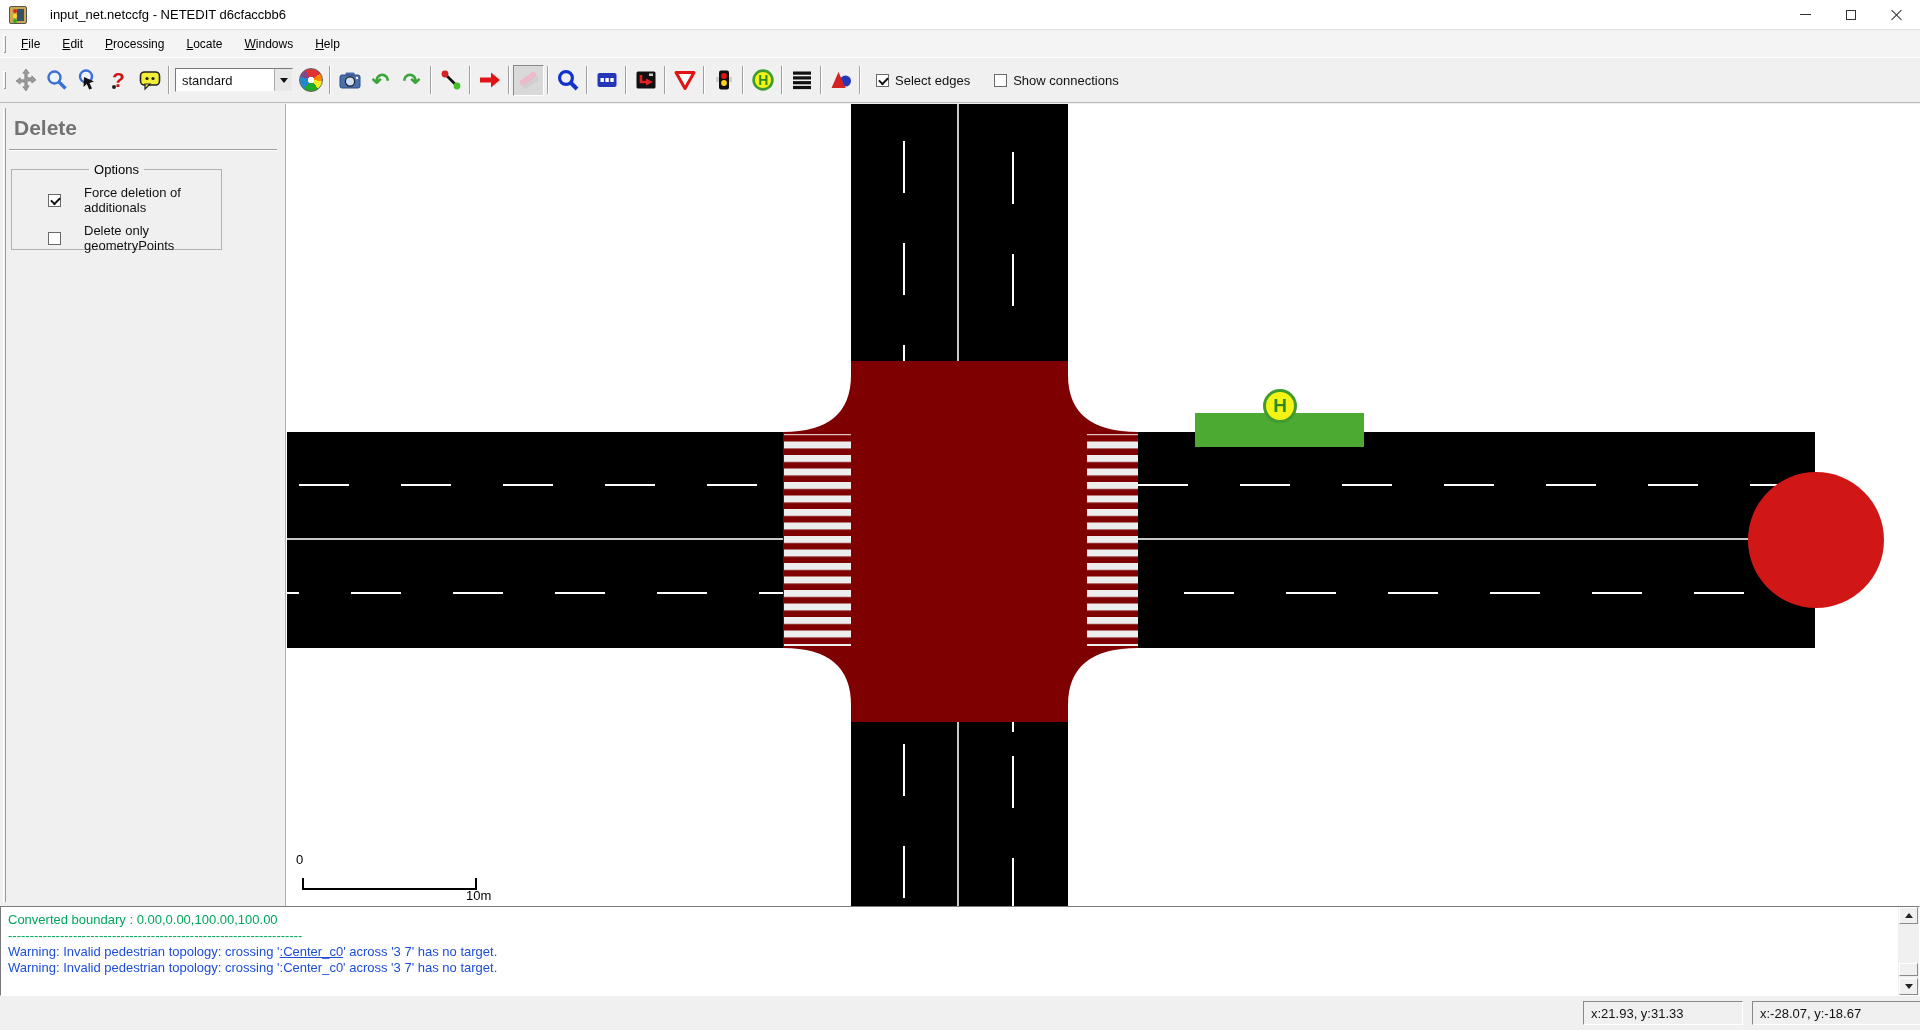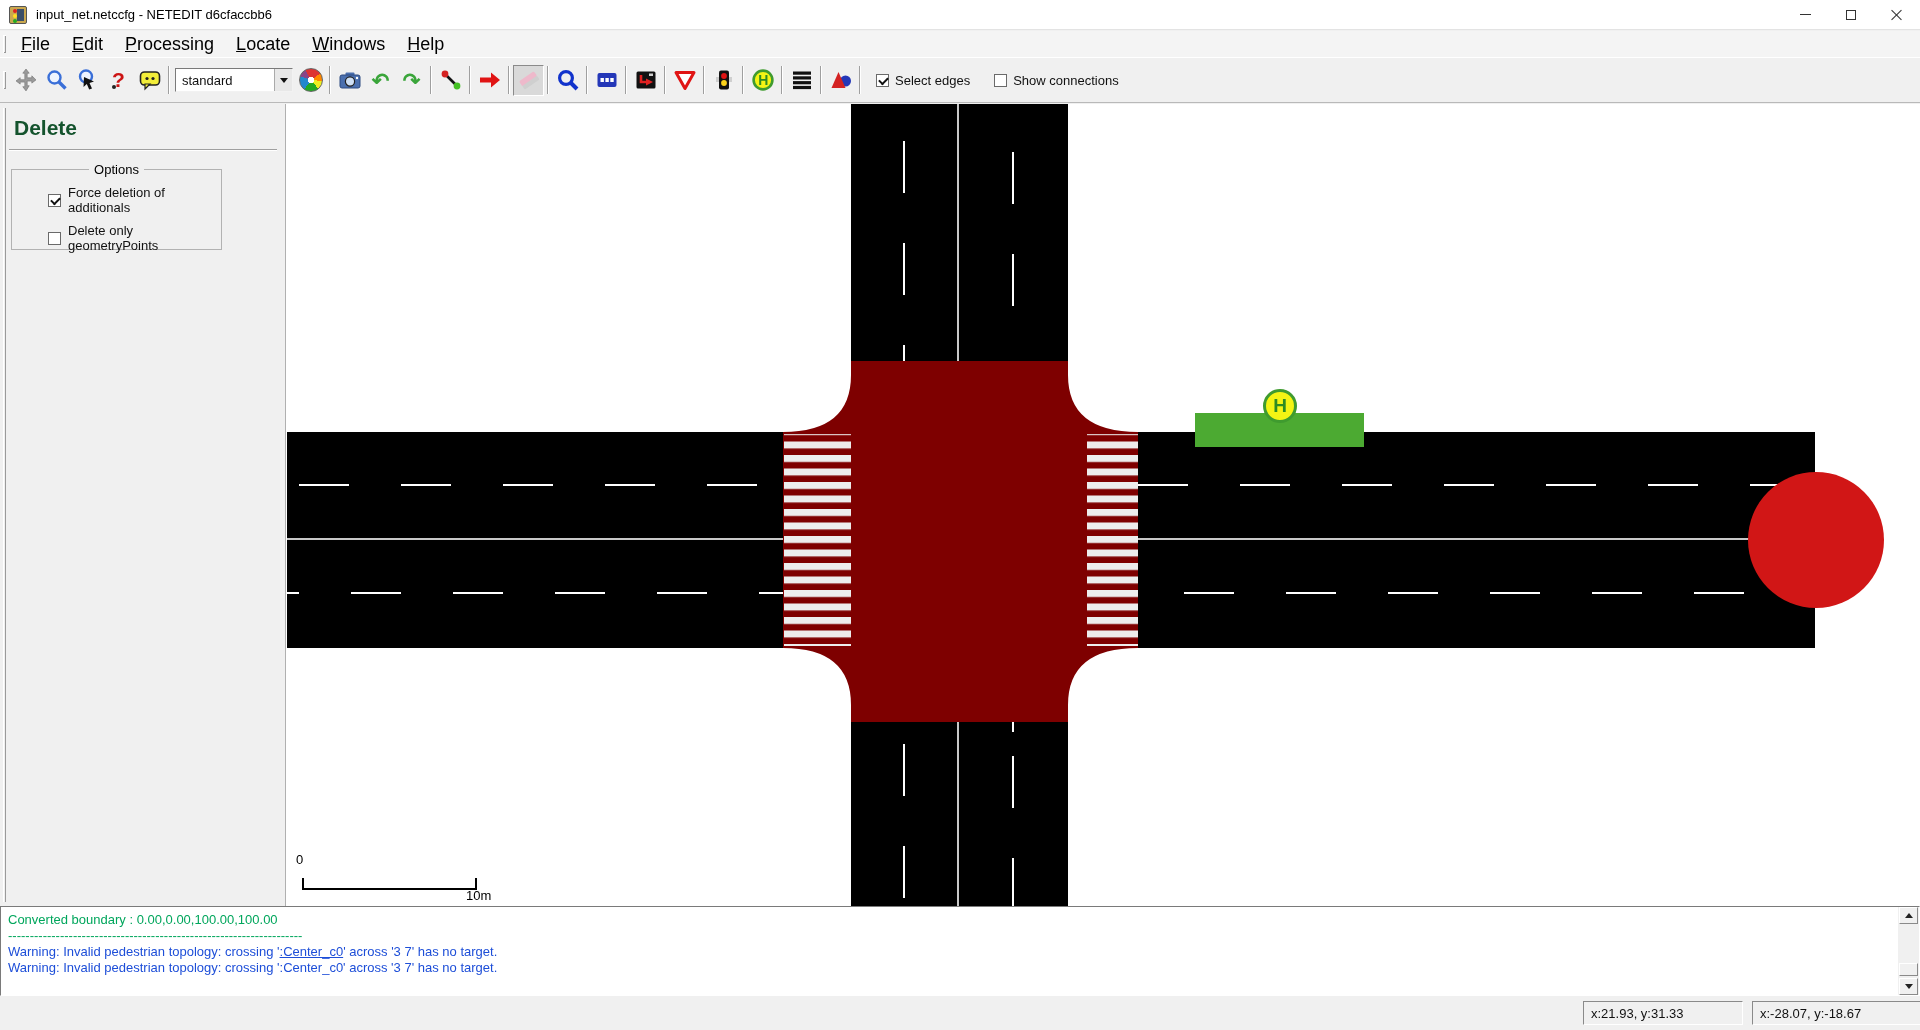--- a/index.html
+++ b/index.html
@@ -10,35 +10,35 @@
   
   .titlebar { position:absolute; left:0; top:0; width:1920px; height:30px; background:#ffffff;
               border-bottom:1px solid #e3e3e3; display:flex; align-items:center; }
   .app-icon { width:18px; height:18px; margin-left:9px; position:relative; background:#caa84f;
               border:1px solid #555; border-radius:2px; }
   .app-icon i { position:absolute; left:3px; width:4px; height:4px; border-radius:50%; display:block; }
   .app-icon .l1{ top:2px;  background:#d22; }
   .app-icon .l2{ top:7px;  background:#fd2; }
   .app-icon .l3{ top:12px; background:#2a2; }
   .app-icon .pane{ position:absolute; right:2px; top:2px; width:7px; height:12px; background:#3b4f68; }
-  .title-text { margin-left:9px; font-size:13px; color:#000; }
+  .title-text { margin-left:23px; font-size:13px; color:#000; }
   .win-controls { margin-left:auto; display:flex; height:30px; }
   .win-btn { width:46px; height:30px; display:flex; align-items:center; justify-content:center; }
   .glyph-min { width:11px; height:1px; background:#333; }
   .glyph-max { width:10px; height:10px; border:1px solid #333; }
   .glyph-close { position:relative; width:12px; height:12px; }
   .glyph-close::before,.glyph-close::after { content:""; position:absolute; left:5px; top:-1px; width:1px; height:14px; background:#333; }
   .glyph-close::before { transform:rotate(45deg); } .glyph-close::after { transform:rotate(-45deg); }
 
   
   .menubar { position:absolute; left:0; top:31px; width:1920px; height:26px; background:#f4f4f4;
              display:flex; align-items:center; }
   .grip { width:3px; height:18px; margin:0 4px 0 3px; background:#f0f0f0;
           box-shadow:inset 1px 1px 0 #ffffff, inset -1px -1px 0 #9a9a9a; }
-  .menu-item { padding:4px 11px; font-size:18px; color:#000; }
+  .menu-item { padding:4px 11px; font-size:12px; color:#000; }
   .menu-item .acc { text-decoration:underline; }
 
   
   .toolbar { position:absolute; left:0; top:57px; width:1920px; height:46px; background:#f0f0f0;
              border-top:1px solid #ffffff; border-bottom:1px solid #b9b9b9;
              display:flex; align-items:center; }
   .tb-btn { width:31px; height:31px; display:flex; align-items:center; justify-content:center;
             border:1px solid transparent; flex:0 0 auto; }
   .tb-btn.pressed { background:#d9d9d9; border-color:#8a8a8a #ffffff #ffffff #8a8a8a; }
   .tb-sep { width:2px; height:28px; margin:0 3px; border-left:1px solid #9f9f9f; border-right:1px solid #ffffff; flex:0 0 auto; }
@@ -56,25 +56,25 @@
   .checked > .cb-box::after { content:""; position:absolute; left:2px; top:2px; width:7px; height:4px;
         border-left:2px solid #111; border-bottom:2px solid #111; transform:rotate(-45deg); }
   .tb-label { font-size:13px; }
   .undo-glyph { font-size:21px; font-weight:bold; color:#3aa53a; line-height:1; }
 
   
   .sidepanel { position:absolute; left:0; top:104px; width:286px; height:802px; background:#f0f0f0;
                border-right:1px solid #b0b0b0; }
   .panel-grip { position:absolute; left:3px; top:4px; width:3px; height:794px; background:#f0f0f0;
                 box-shadow:inset 1px 0 0 #ffffff, inset -1px 0 0 #9a9a9a; }
-  .panel-title { position:absolute; left:14px; top:12px; font-size:21px; font-weight:bold; color:#14532d; }
+  .panel-title { position:absolute; left:14px; top:12px; font-size:21px; font-weight:bold; color:#737373; }
   .panel-hr { position:absolute; left:9px; top:45px; width:268px; height:1px; background:#9f9f9f; box-shadow:0 1px 0 #fff; }
   .optbox { position:absolute; left:11px; top:58px; width:211px; height:88px; border:1px solid #b2b2b2; }
   .optbox legend { margin:0 auto; padding:0 5px; font-size:13px; color:#000; }
-  .cb-row { display:flex; align-items:center; gap:7px; margin:8px 0 0 8px;padding-left:28px; }
+  .cb-row { display:flex; align-items:center; gap:23px; margin:8px 0 0 8px;padding-left:28px; }
   .cb-row span { font-size:13px; }
 
   
   .canvas { position:absolute; left:286px; top:104px; width:1634px; height:802px; background:#ffffff; overflow:hidden; }
   .abs { position:absolute; }
   .road { background:#000; }
   .centerline { background:#c8c8c8; }
   .dash-h { height:2px; background-image:linear-gradient(90deg,#fff 0 50px, rgba(0,0,0,0) 50px);
             background-size:102px 2px; background-repeat:repeat-x; }
   .dash-v { width:2px; background-image:linear-gradient(180deg,#fff 0 52px, rgba(0,0,0,0) 52px);

